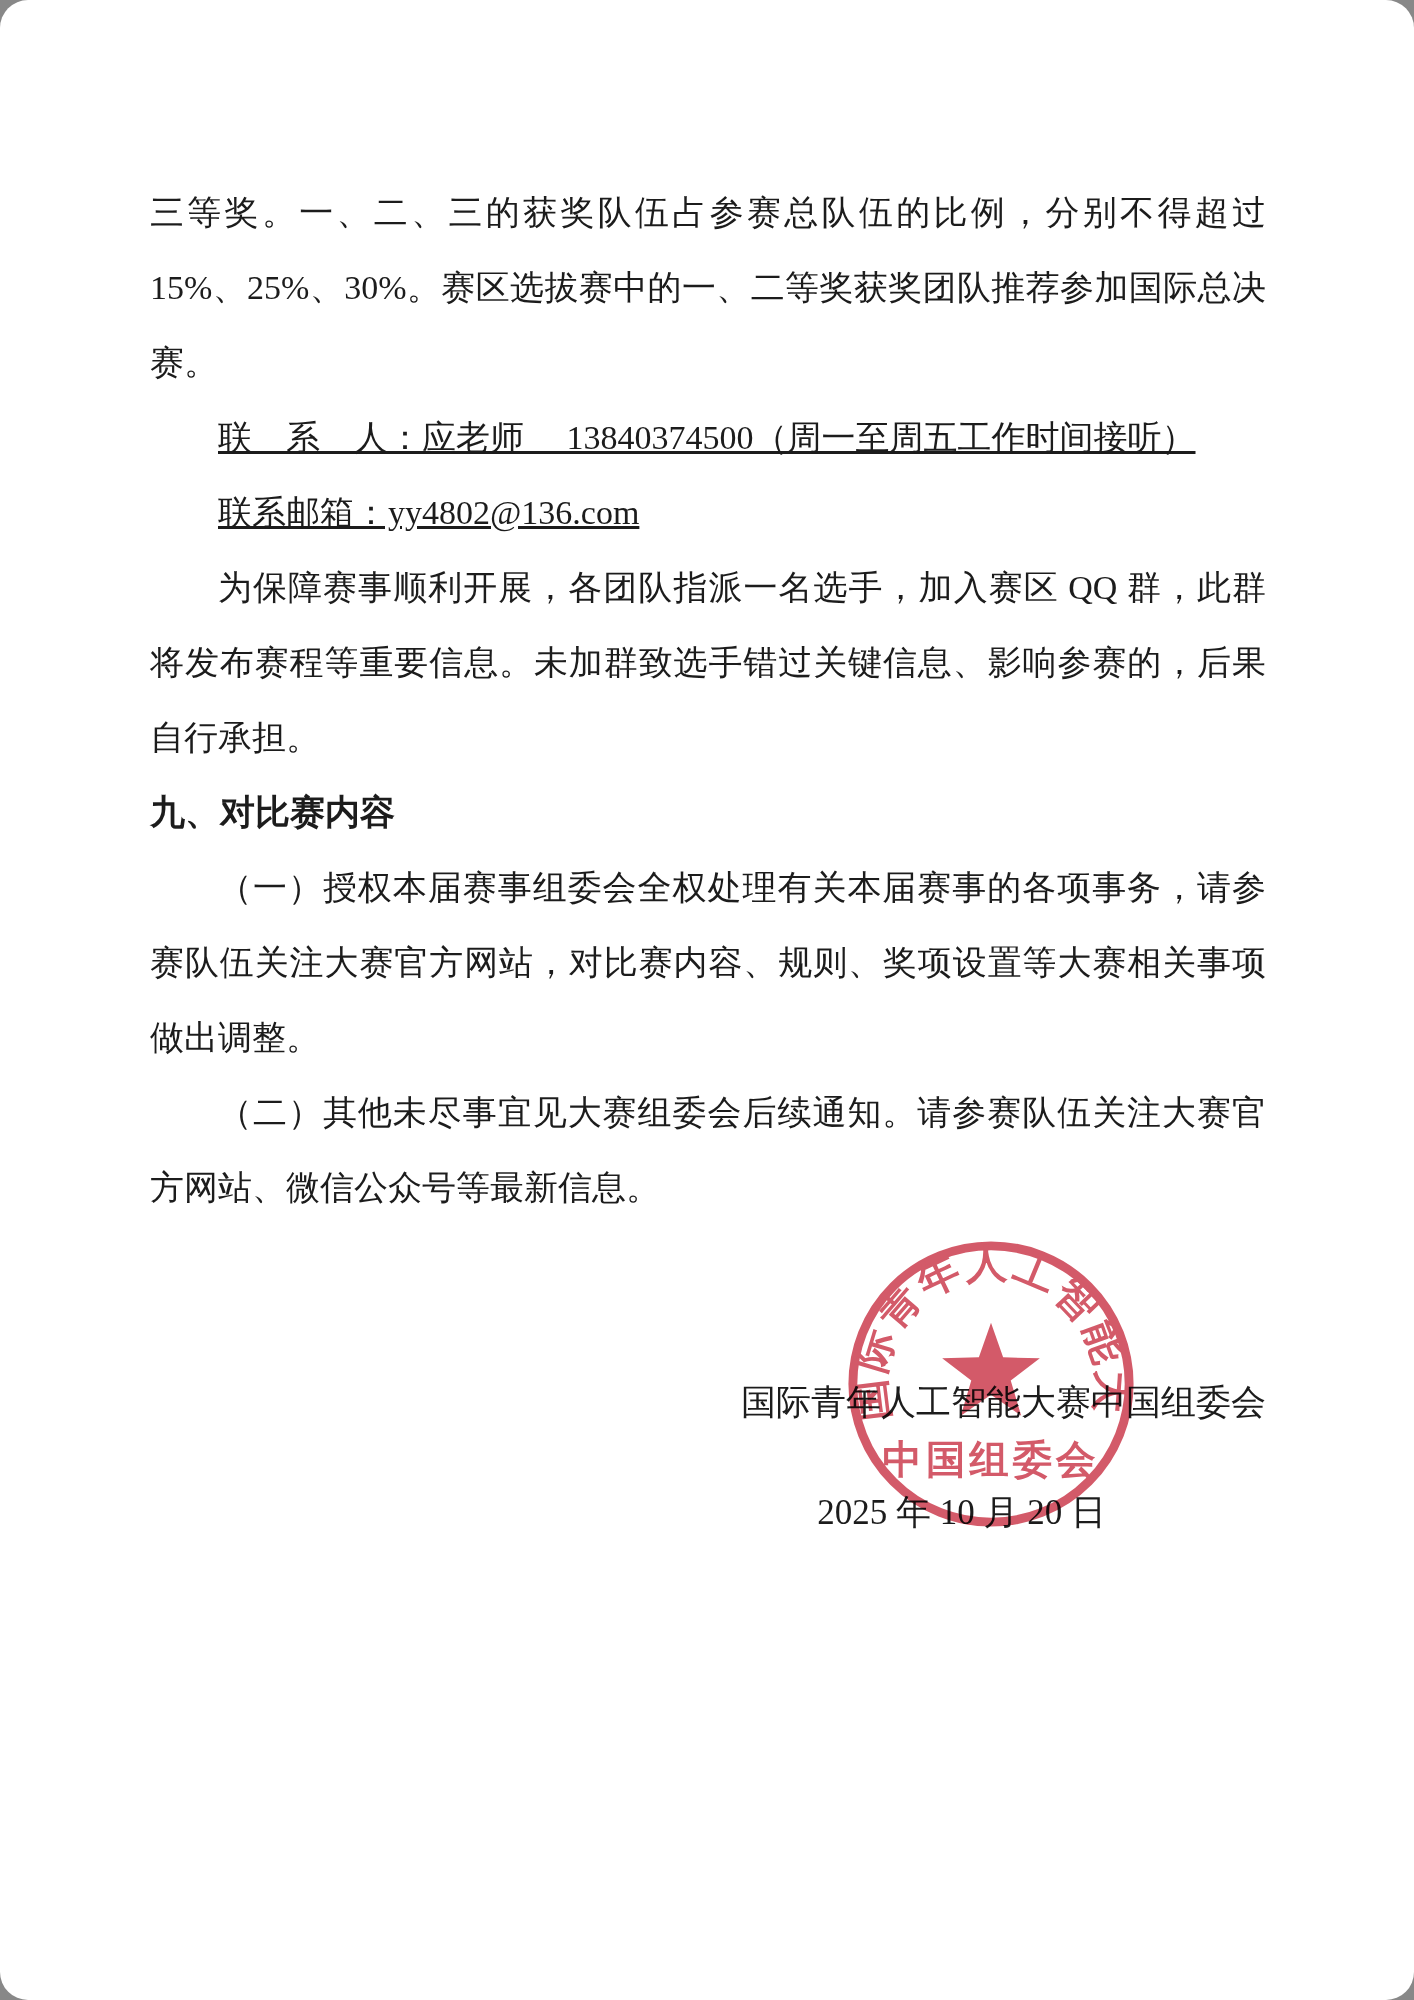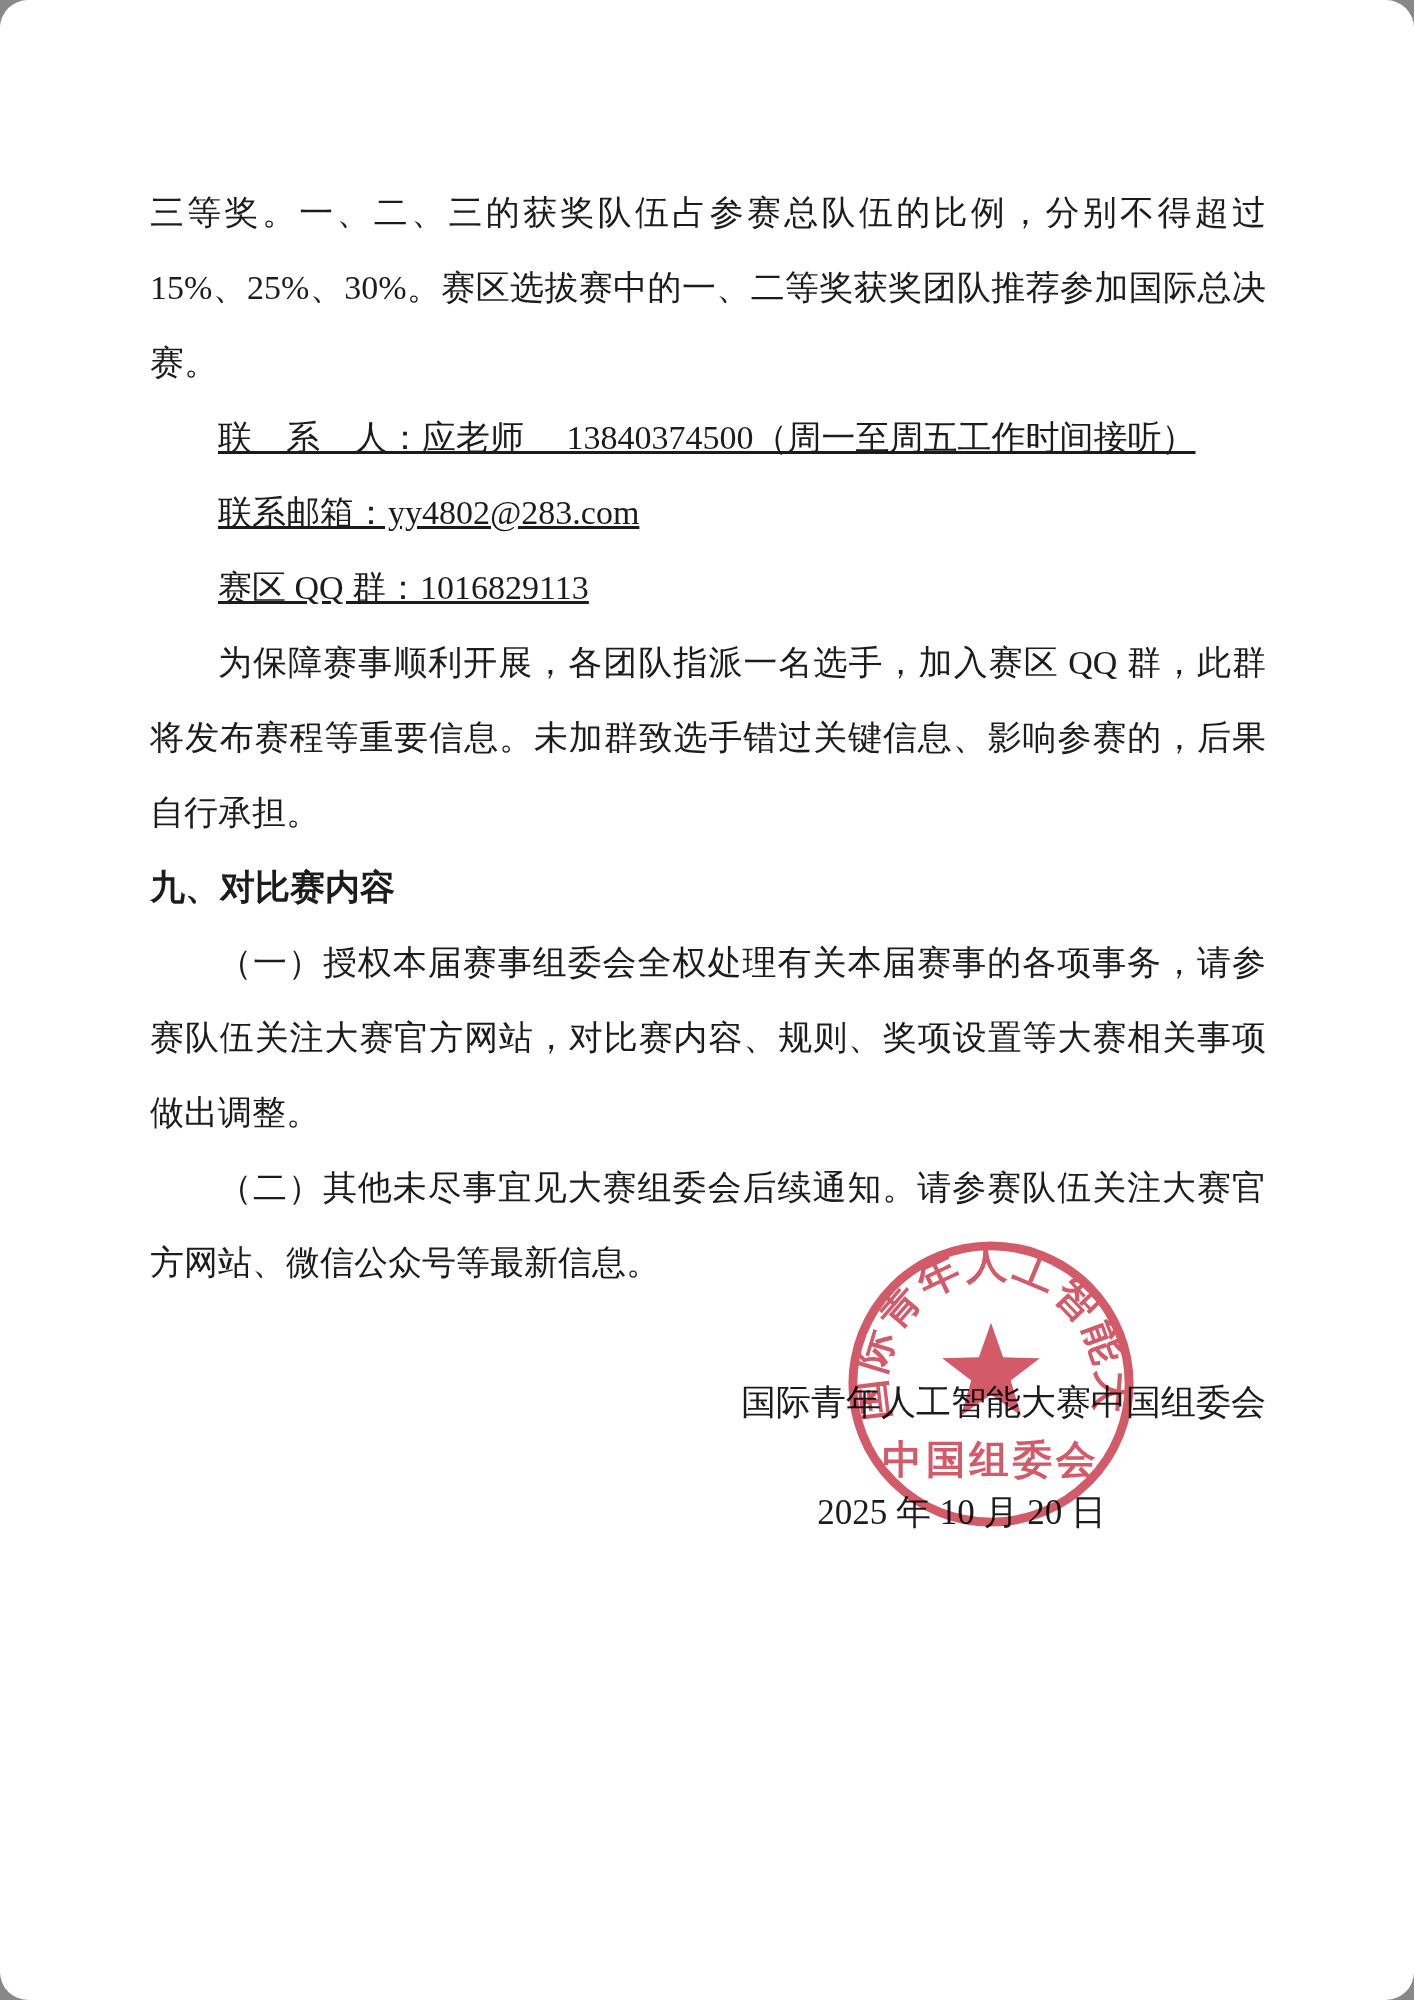--- a/index.html
+++ b/index.html
@@ -52,23 +52,22 @@
 <body>
 
 <div class="page">
 
   <div class="content">
     <p class="para">三等奖。一、二、三的获奖队伍占参赛总队伍的比例，分别不得超过 15%、25%、30%。赛区选拔赛中的一、二等奖获奖团队推荐参加国际总决赛。</p>
 
 
     <p class="contact-line">联　系　人：应老师　 13840374500（周一至周五工作时间接听）</p>
 
-    <p class="contact-line">联系邮箱：yy4802@283.com</p>
+    <p class="contact-line">联系邮箱：yy4802@136.com</p>
 
-    <p class="contact-line">赛区 QQ 群：1016829113</p>
 
     <p class="para indent">为保障赛事顺利开展，各团队指派一名选手，加入赛区 QQ 群，此群将发布赛程等重要信息。未加群致选手错过关键信息、影响参赛的，后果自行承担。</p>
 
     <h2 class="heading">九、对比赛内容</h2>
 
     <p class="para indent">（一）授权本届赛事组委会全权处理有关本届赛事的各项事务，请参赛队伍关注大赛官方网站，对比赛内容、规则、奖项设置等大赛相关事项做出调整。</p>
 
     <p class="para indent">（二）其他未尽事宜见大赛组委会后续通知。请参赛队伍关注大赛官方网站、微信公众号等最新信息。</p>
   </div>
 

